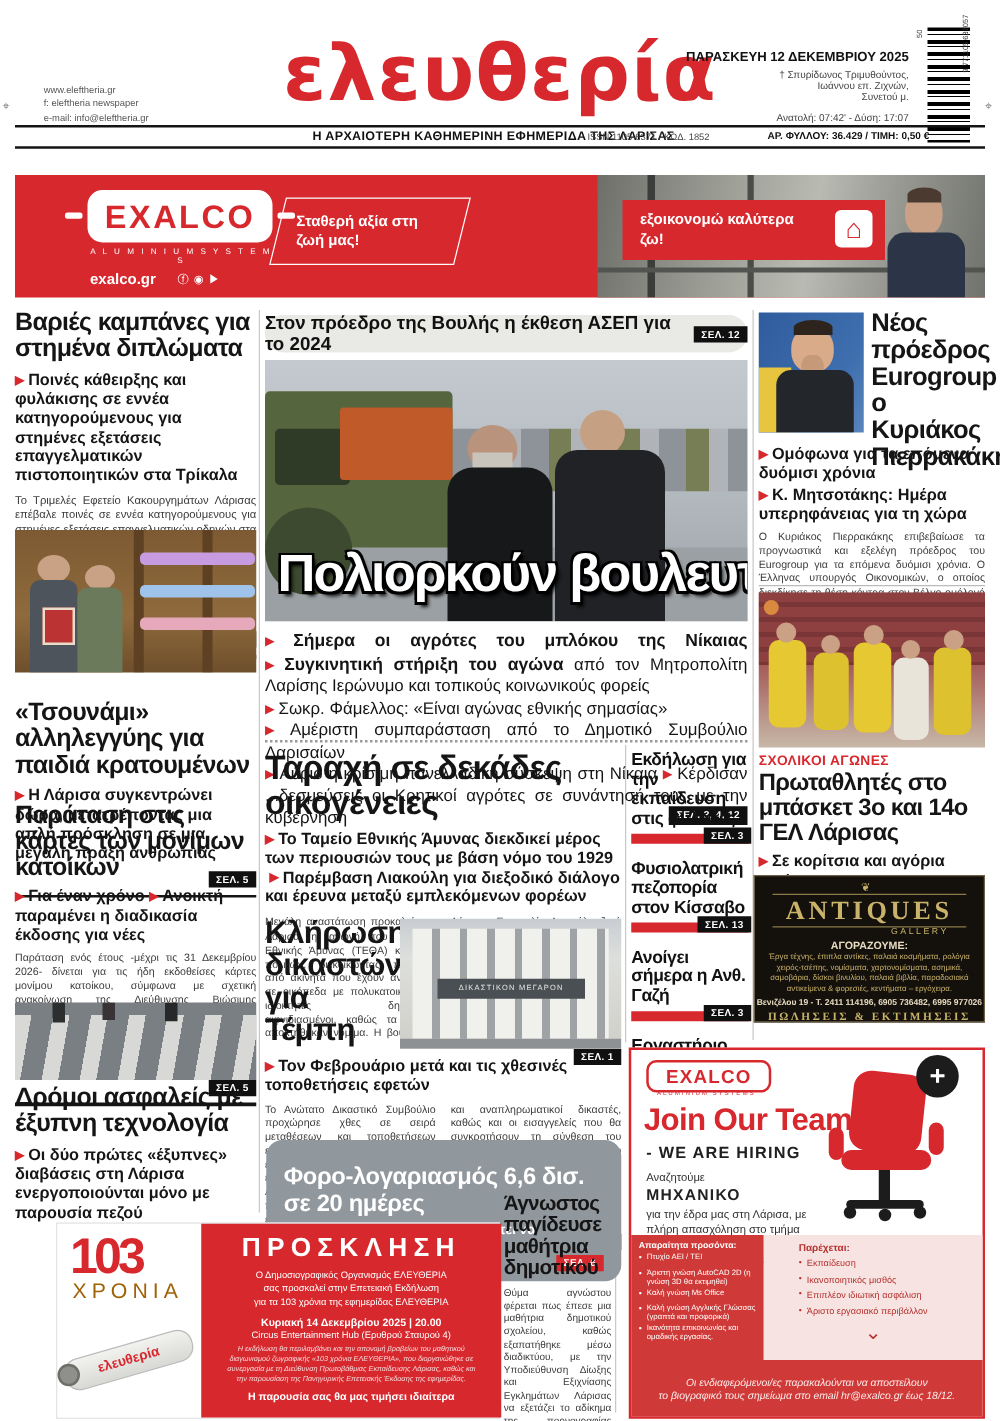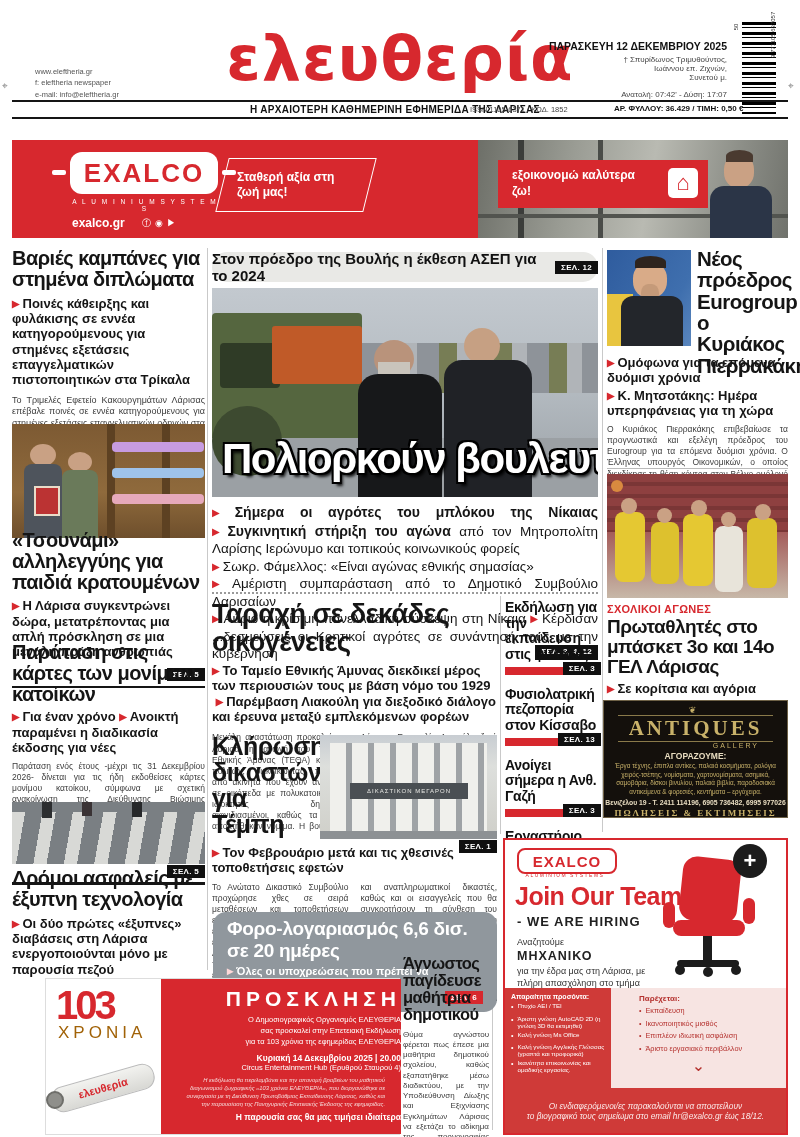--- a/index.html
+++ b/index.html
@@ -20,21 +20,21 @@
   .rail-t{font-weight:bold;font-size:14px;line-height:1.12;letter-spacing:-.3px}
   .rail-bar{position:relative;height:8px;background:#d7282e;margin-top:4px}
   .rail-bar .pg{position:absolute;right:-2px;top:-5px}
   .ph{position:absolute;overflow:hidden}
   .mainhl{font-size:42px;font-weight:900;color:#fff;letter-spacing:-1.5px;white-space:nowrap;
           text-shadow:2px 2px 0 #000,-2px -2px 0 #000,2px -2px 0 #000,-2px 2px 0 #000,3px 4px 3px rgba(0,0,0,.85)}
   .cb{font-size:13.5px;line-height:1.3;color:#151515;text-align:justify}
   .cb b{font-size:14px}
   .dotted{border-top:2px dotted #9a9a9a}
   .strip{background:#e9e9e6;border-radius:16px;display:flex;align-items:center;justify-content:center;gap:10px}
-  .forob{background:#90979d;border-radius:13px;color:#fff;padding:6px 14px 8px}
+  .forob{background:#90979d;border-radius:13px;color:#fff;padding:19px 14px 8px}
   .col2{column-count:2;column-gap:12px}
   .sm{font-size:8.5px;line-height:1.3;color:#3c3c3c;text-align:justify}
   .gold{color:#c9b26a}
   .chair{position:absolute;background:#d7282e;border-radius:8px}
   .chairblk{position:absolute;background:#1c1c1c}
   .jobli{display:flex;gap:4px;margin-bottom:2px}
   .jobli .dot{font-size:7px;line-height:1.5}
 </style>
 </head>
 <body>
@@ -123,21 +123,21 @@
     <div class="abs" style="left:100px;top:18px;width:92px;height:10px;background:#c79be0;border-radius:4px"></div>
     <div class="abs" style="left:100px;top:44px;width:92px;height:10px;background:#9fc3ea;border-radius:4px"></div>
     <div class="abs" style="left:100px;top:70px;width:92px;height:10px;background:#e6a9bb;border-radius:4px"></div>
     <div class="abs" style="left:18px;top:20px;width:26px;height:22px;border-radius:50%;background:#c9a184"></div>
     <div class="abs" style="left:12px;top:40px;width:38px;height:74px;border-radius:8px 8px 0 0;background:#4e545c"></div>
     <div class="abs" style="left:56px;top:28px;width:24px;height:20px;border-radius:50%;background:#c9a184"></div>
     <div class="abs" style="left:50px;top:46px;width:36px;height:68px;border-radius:8px 8px 0 0;background:#6a7a5a"></div>
     <div class="abs" style="left:22px;top:62px;width:22px;height:26px;background:#b33; border:2px solid #e9dcc9"></div>
   </div>
 
-  <div class="abs" style="left:12px;top:530px;width:193px">
+  <div class="abs" style="left:12px;top:560px;width:193px">
     <div class="hl" style="font-size:20px">«Τσουνάμι» αλληλεγγύης για παιδιά κρατουμένων</div>
     <div class="sub" style="margin-top:6px"><span class="arw">▶</span><span>Η Λάρισα συγκεντρώνει δώρα, μετατρέποντας μια απλή πρόσκληση σε μια μεγάλη πράξη ανθρωπιάς</span></div>
     <div class="badge-row"><span class="pg">ΣΕΛ. 5</span></div>
     <div class="rule" style="margin-top:5px"></div>
   </div>
 
   <div class="abs" style="left:12px;top:642px;width:193px">
     <div class="hl" style="font-size:20px">Παράταση στις κάρτες των μονίμων κατοίκων</div>
     <div class="sub" style="margin-top:5px"><span class="arw">▶</span><span>Για έναν χρόνο</span>
       <span class="arw">▶</span><span>Ανοικτή παραμένει η διαδικασία έκδοσης για νέες</span></div>
@@ -387,21 +387,21 @@
 
   <div class="abs" style="left:45px;top:978px;width:355px;height:157px;border:1px solid #ddd;box-sizing:border-box;background:#fff">
     <div class="abs" style="left:0;top:0;width:115px;height:155px;background:#fff">
       <div style="color:#d7282e;font-size:40px;font-weight:900;letter-spacing:-3px;margin:8px 0 0 10px;line-height:.9">103</div>
       <div style="color:#a16207;font-size:17px;letter-spacing:4px;margin-left:12px">ΧΡΟΝΙΑ</div>
       <div class="abs" style="left:4px;top:96px;width:104px;height:24px;background:linear-gradient(180deg,#f2f2ef,#d8d8d4);border:1px solid #bbb;border-radius:12px;transform:rotate(-16deg);display:flex;align-items:center;justify-content:center">
         <span style="color:#d7282e;font-weight:900;font-size:11px">ελευθερία</span>
       </div>
       <div class="abs" style="left:0px;top:112px;width:14px;height:14px;border-radius:50%;background:#8f8f8b;border:2px solid #6e6e6a"></div>
     </div>
-    <div class="abs" style="left:115px;top:0;width:240px;height:155px;background:#d7282e;color:#fff;text-align:right;padding-top:8px;box-sizing:border-box">
+    <div class="abs" style="left:115px;top:0;width:240px;height:155px;background:#d7282e;color:#fff;text-align:center;padding-top:8px;box-sizing:border-box">
       <div style="font-size:21px;letter-spacing:5px;font-weight:bold">ΠΡΟΣΚΛΗΣΗ</div>
       <div style="font-size:7.5px;line-height:1.45;margin-top:4px">
         <div>Ο Δημοσιογραφικός Οργανισμός ΕΛΕΥΘΕΡΙΑ</div>
         <div>σας προσκαλεί στην Επετειακή Εκδήλωση</div>
         <div>για τα 103 χρόνια της εφημερίδας ΕΛΕΥΘΕΡΙΑ</div>
       </div>
       <div style="font-size:8.5px;font-weight:bold;margin-top:5px">Κυριακή 14 Δεκεμβρίου 2025 | 20.00</div>
       <div style="font-size:7.5px">Circus Entertainment Hub (Ερυθρού Σταυρού 4)</div>
       <div style="font-size:5.8px;font-style:italic;color:#f6d9d9;line-height:1.4;padding:4px 16px 0">Η εκδήλωση θα περιλαμβάνει και την απονομή βραβείων του μαθητικού διαγωνισμού ζωγραφικής «103 χρόνια ΕΛΕΥΘΕΡΙΑ», που διοργανώθηκε σε συνεργασία με τη Διεύθυνση Πρωτοβάθμιας Εκπαίδευσης Λάρισας, καθώς και την παρουσίαση της Πανηγυρικής Επετειακής Έκδοσης της εφημερίδας.</div>
       <div style="font-size:8.5px;font-weight:bold;margin-top:4px">Η παρουσία σας θα μας τιμήσει ιδιαίτερα</div>

